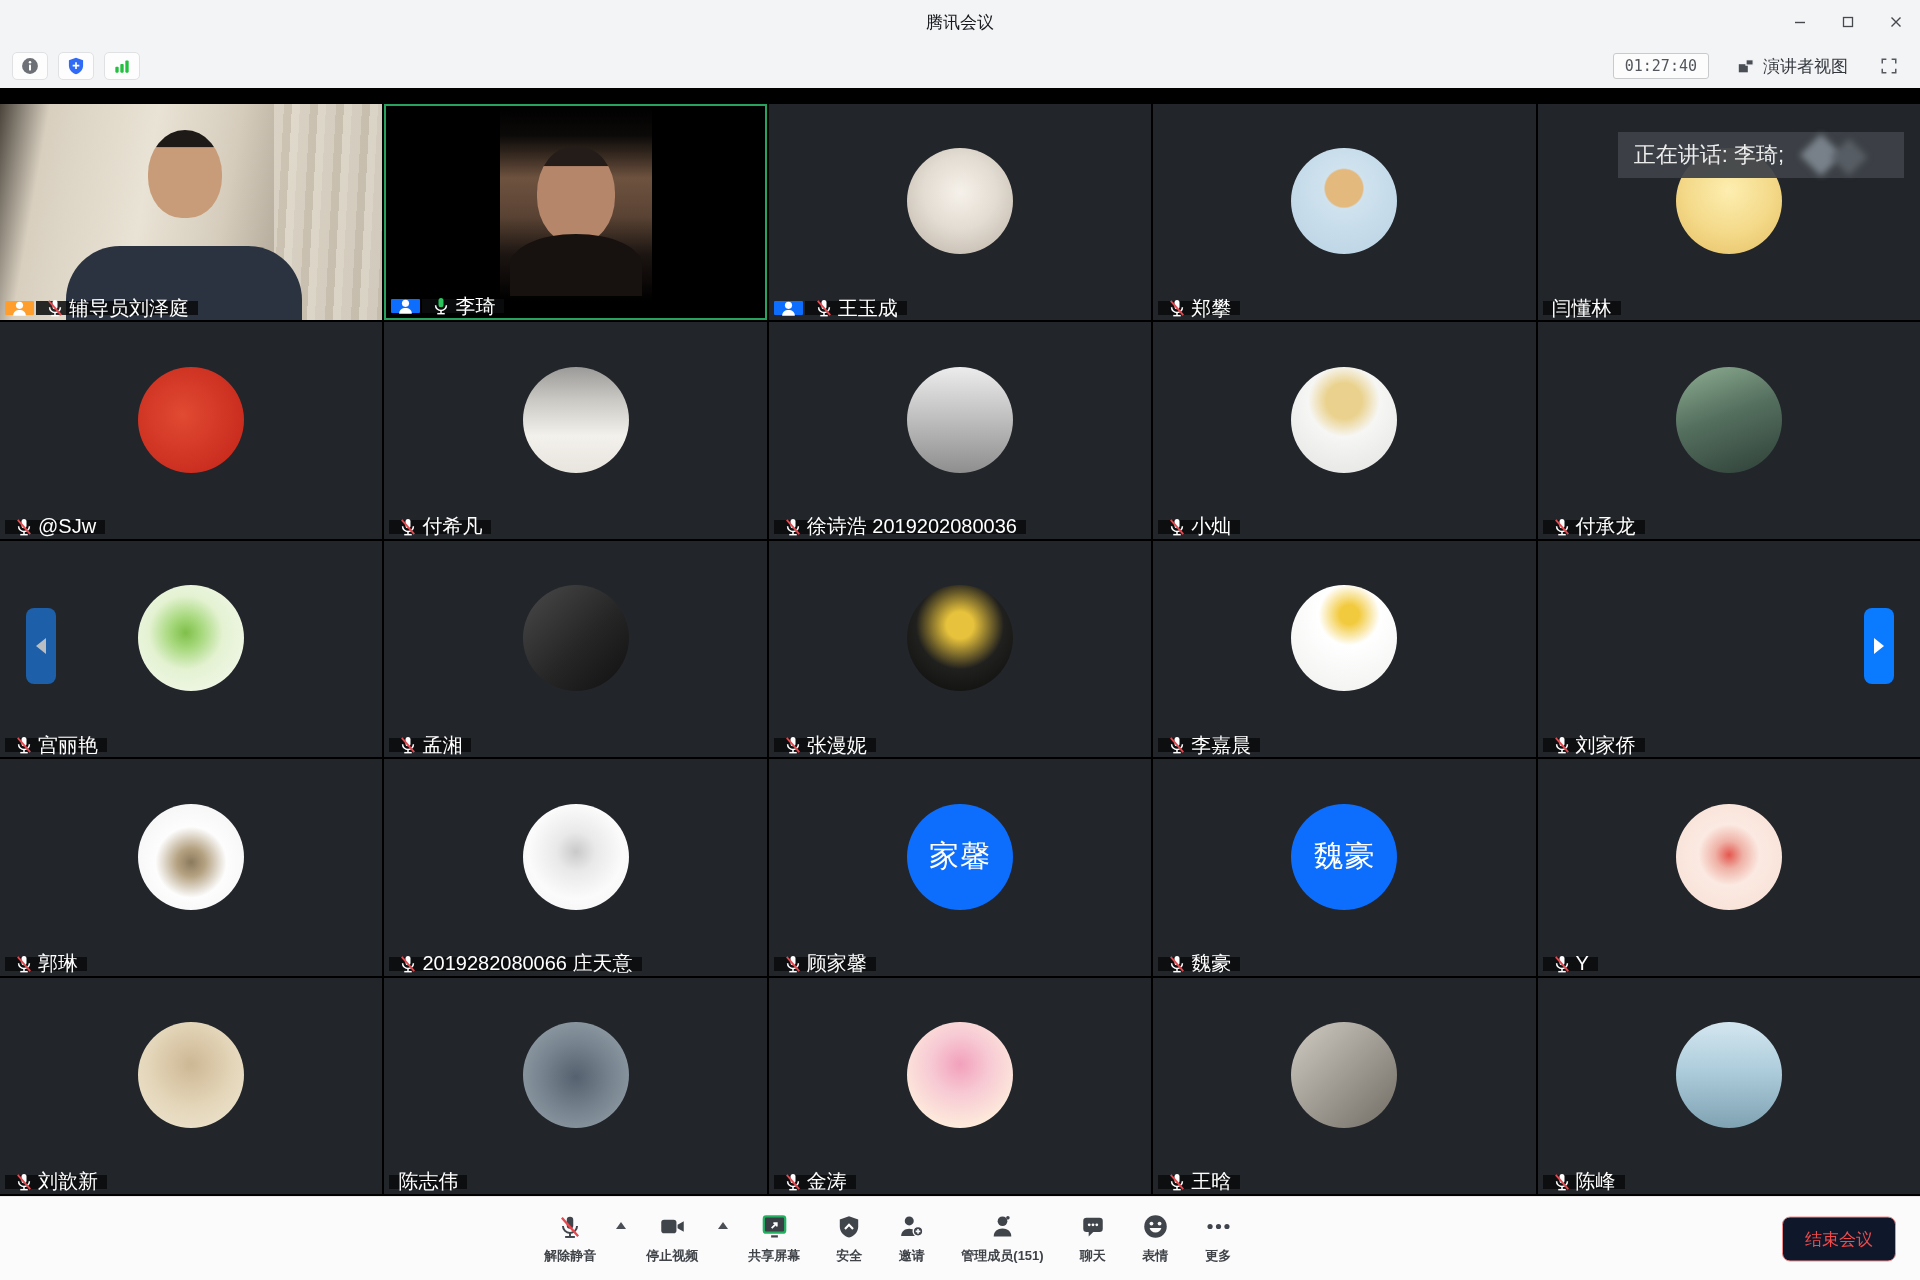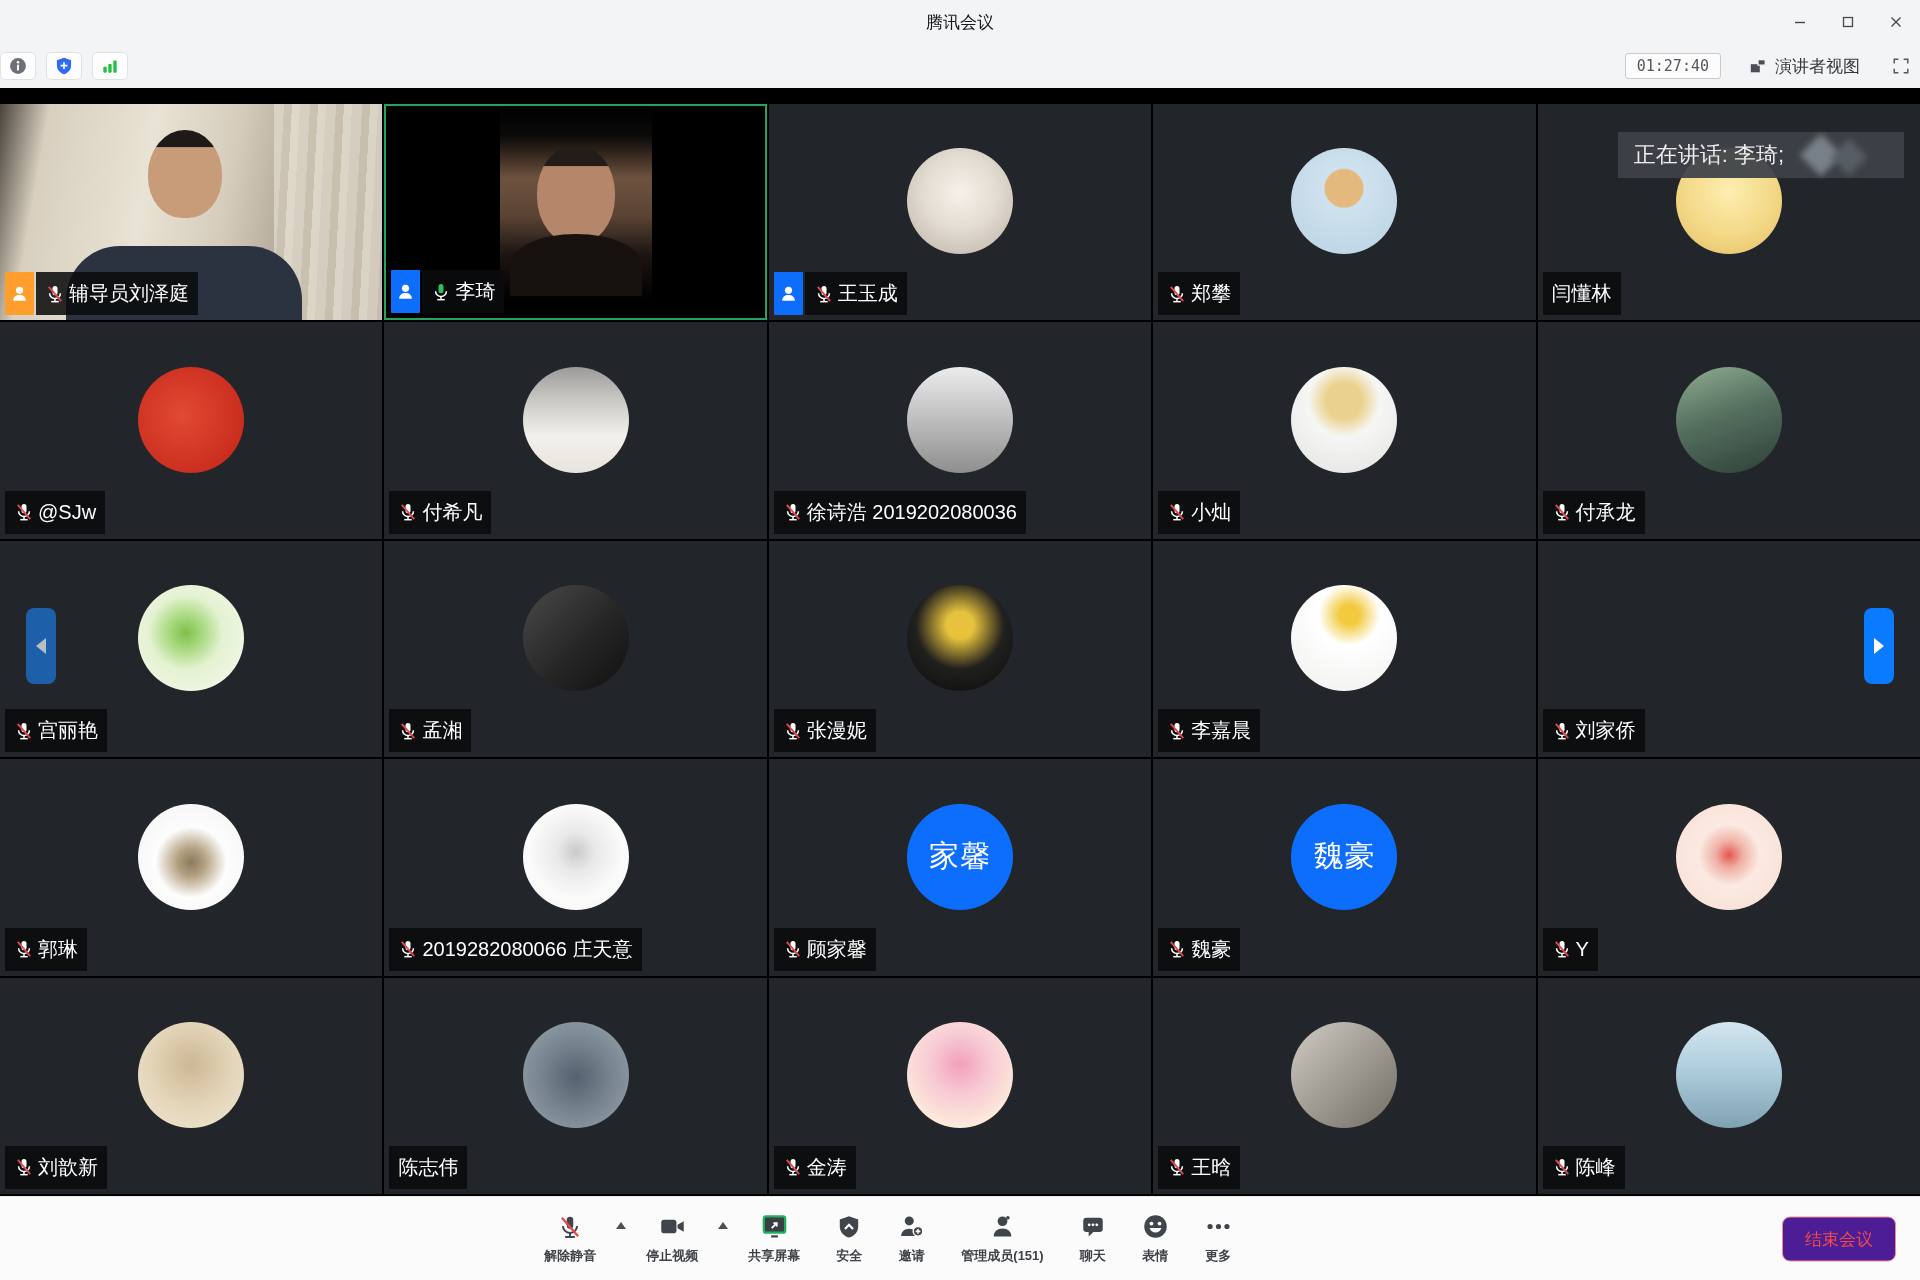--- a/index.html
+++ b/index.html
@@ -9,21 +9,21 @@
 
   
   .titlebar { position:absolute; top:0; left:0; right:0; height:44px; background:#f3f4f6;
               display:flex; align-items:center; justify-content:center; }
   .titlebar .title { font-size:17px; color:#17191d; }
   .win-controls { position:absolute; right:0; top:0; height:44px; display:flex; }
   .win-btn { width:48px; height:44px; display:flex; align-items:center; justify-content:center; cursor:pointer; }
 
   
   .topbar { position:absolute; top:44px; left:0; right:0; height:44px; background:#f3f4f6;
-            display:flex; align-items:center; justify-content:space-between; padding:0 0; }
+            display:flex; align-items:center; justify-content:space-between; padding:0 12px; }
   .topbar-left { display:flex; align-items:center; }
   .chip { width:36px; height:28px; border:1px solid #e0e1e3; background:#fdfdfd; border-radius:5px;
           display:flex; align-items:center; justify-content:center; margin-right:10px; cursor:pointer; }
   .topbar-right { display:flex; align-items:center; }
   .timer { border:1px solid #c9cacc; border-radius:3px; padding:3px 11px; background:#fcfcfc;
            font-family:"DejaVu Sans Mono","Liberation Mono",monospace; font-size:15px; color:#53575d; margin-right:28px; }
   .view-btn { display:flex; align-items:center; gap:8px; font-size:17px; color:#34383e; margin-right:32px; cursor:pointer; }
   .fs-btn { margin-right:10px; cursor:pointer; display:flex; }
 
   
@@ -49,21 +49,21 @@
 
   
   .portrait-wrap { position:absolute; inset:0; background:#000; }
   .portrait-strip { width:152px; height:100%; margin:0 auto; position:relative; }
   .p-face { position:absolute; left:50%; top:40px; transform:translateX(-50%); width:78px; height:98px;
             border-radius:48%; background:linear-gradient(180deg,#231c18 0 20%,#b5866a 21%); }
   .p-shoulders { position:absolute; left:50%; bottom:22px; transform:translateX(-50%);
                  width:132px; height:62px; border-radius:50% 50% 0 0; background:#17120f; }
 
   
-  .nameplate { position:absolute; left:5px; bottom:5px; display:flex; gap:2px; height:43px; z-index:3; }
+  .nameplate { position:absolute; left:5px; bottom:5px; display:flex; gap:2px; height:14px; z-index:3; }
   .badge { width:29px; display:flex; align-items:center; justify-content:center; border-radius:1px; }
   .badge.orange { background:#ff9e2c; }
   .badge.blue { background:#0d6dfd; }
   .plate { background:rgba(10,11,13,.87); display:flex; align-items:center; padding:0 9px; gap:4px;
            font-size:20px; color:#fff; white-space:nowrap; }
   .mic { display:flex; }
 
   
   .speaking-banner { position:absolute; top:44px; right:16px; height:46px; min-width:258px; z-index:6;
                      display:flex; align-items:center; padding:0 16px; background:rgba(62,66,72,.94);
@@ -83,21 +83,21 @@
   
   .bottombar { position:absolute; bottom:0; left:0; right:0; height:84px; background:#fbfbfc;
                border-top:1px solid #e9e9ea; display:flex; align-items:center; }
   .toolbar-buttons { display:flex; align-items:flex-end; margin:0 auto; transform:translateX(-72px); }
   .tool-btn { display:flex; flex-direction:column; align-items:center; gap:7px; padding:0 18px; cursor:pointer; }
   .tool-btn .ticon { height:27px; display:flex; align-items:center; }
   .tool-btn .tlabel { font-size:13px; color:#3f4347; white-space:nowrap;font-weight:bold; }
   .caret-wrap { display:flex; align-items:center; height:27px; margin-bottom:26px; padding:0 2px; cursor:pointer; }
   .caret { width:0; height:0; border-left:5px solid transparent; border-right:5px solid transparent; border-bottom:7px solid #4a4e55; }
   .end-btn { position:absolute; right:24px; top:50%; transform:translateY(-50%);
-             padding:10px 22px; font-size:17px; color:#ef4b4b; background:#4c1d95;
+             padding:10px 22px; font-size:17px; color:#ef4b4b; background:#0f172a;
              border:1px solid #f08c8c; border-radius:8px; cursor:pointer;
              font-family:Liberation Sans, sans-serif; }
 </style>
 </head>
 <body>
 
 <div class="app">
 
   <div class="titlebar">
     <div class="title">腾讯会议</div>

